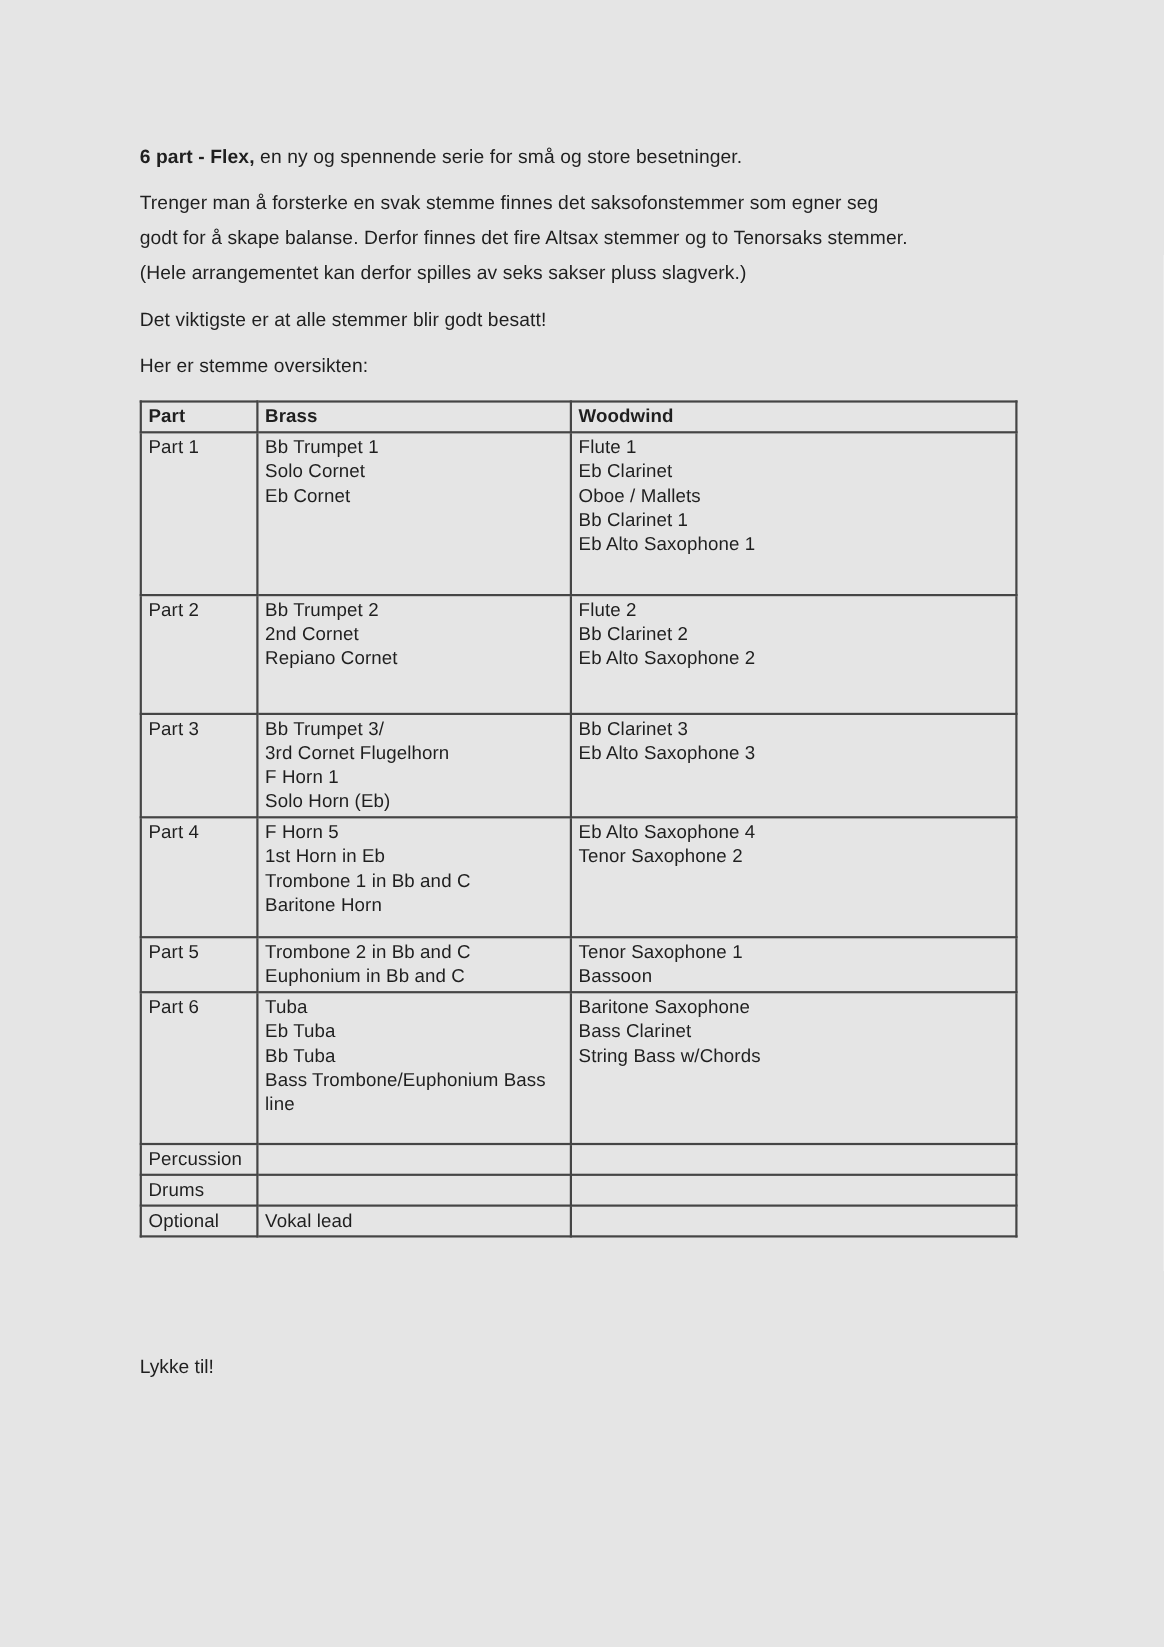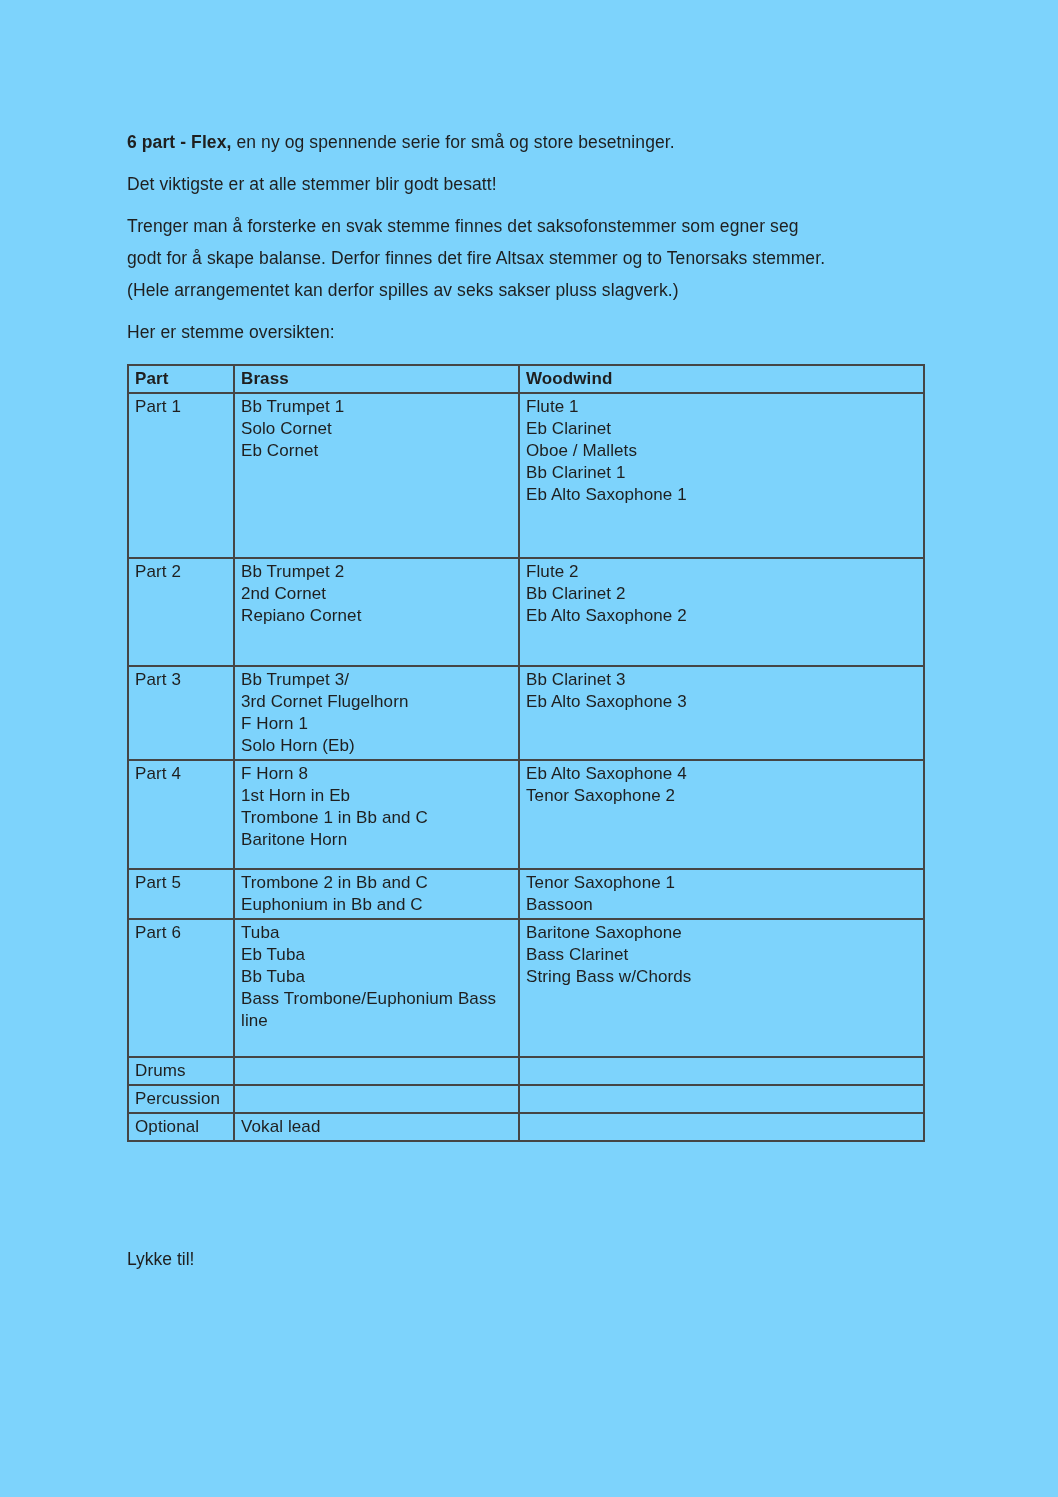--- a/index.html
+++ b/index.html
@@ -12,21 +12,21 @@
     height: 1497px;
     color: #1f1f1f;
     font-family: "Liberation Sans", sans-serif;
     overflow: hidden;
   }
   .page {
     box-sizing: border-box;
     width: 1058px;
     height: 1497px;
     padding: 126px 121px 0 127px;
-    background: #7dd3fc;
+    background: #e5e5e5;
   }
   .para {
     margin: 0 0 10px 0;
     font-size: 17.5px;
     line-height: 32px;
     white-space: pre-line;
     letter-spacing: 0.1px;
   }
   .para strong { font-weight: bold; }
   table.parts {
@@ -56,42 +56,42 @@
     line-height: 32px;
   }
 </style>
 </head>
 <body>
 
 <div class="page">
 
   <p class="para"><strong>6 part - Flex,</strong><span> en ny og spennende serie for små og store besetninger.</span></p>
 
-  <p class="para">Det viktigste er at alle stemmer blir godt besatt!</p>
-
   <p class="para">Trenger man å forsterke en svak stemme finnes det saksofonstemmer som egner seg
 godt for å skape balanse. Derfor finnes det fire Altsax stemmer og to Tenorsaks stemmer.
 (Hele arrangementet kan derfor spilles av seks sakser pluss slagverk.)</p>
+
+  <p class="para">Det viktigste er at alle stemmer blir godt besatt!</p>
 
 
   <p class="para">Her er stemme oversikten:</p>
 
   <table class="parts">
     <colgroup>
       <col style="width:106px">
       <col style="width:285px">
       <col style="width:405px">
     </colgroup>
     <tbody>
         <tr style="height:27px">
       <th>Part</th>
       <th>Brass</th>
       <th>Woodwind</th>
     </tr>
-    <tr style="height:165px">
+    <tr style="height:148px">
       <td>Part 1</td>
       <td>Bb Trumpet 1
 Solo Cornet
 Eb Cornet</td>
       <td>Flute 1
 Eb Clarinet
 Oboe / Mallets
 Bb Clarinet 1
 Eb Alto Saxophone 1</td>
     </tr>
@@ -108,21 +108,21 @@
       <td>Part 3</td>
       <td>Bb Trumpet 3/
 3rd Cornet Flugelhorn
 F Horn 1
 Solo Horn (Eb)</td>
       <td>Bb Clarinet 3
 Eb Alto Saxophone 3</td>
     </tr>
     <tr style="height:109px">
       <td>Part 4</td>
-      <td>F Horn 8
+      <td>F Horn 5
 1st Horn in Eb
 Trombone 1 in Bb and C
 Baritone Horn</td>
       <td>Eb Alto Saxophone 4
 Tenor Saxophone 2</td>
     </tr>
     <tr style="height:50px">
       <td>Part 5</td>
       <td>Trombone 2 in Bb and C
 Euphonium in Bb and C</td>
@@ -132,27 +132,27 @@
     <tr style="height:138px">
       <td>Part 6</td>
       <td>Tuba
 Eb Tuba
 Bb Tuba
 Bass Trombone/Euphonium Bass line</td>
       <td>Baritone Saxophone
 Bass Clarinet
 String Bass w/Chords</td>
     </tr>
-    <tr style="height:28px">
-      <td>Drums</td>
+    <tr style="height:27px">
+      <td>Percussion</td>
       <td></td>
       <td></td>
     </tr>
-    <tr style="height:27px">
-      <td>Percussion</td>
+    <tr style="height:28px">
+      <td>Drums</td>
       <td></td>
       <td></td>
     </tr>
     <tr style="height:27px">
       <td>Optional</td>
       <td>Vokal lead</td>
       <td></td>
     </tr>
   </tbody>
     </table>

